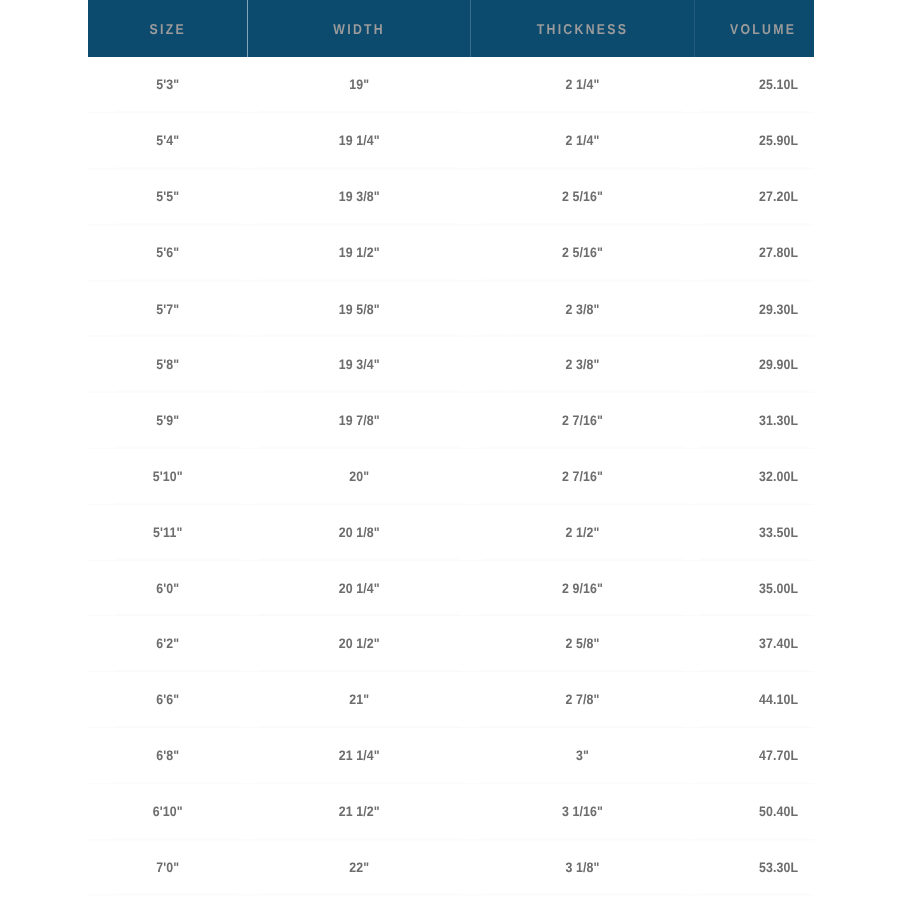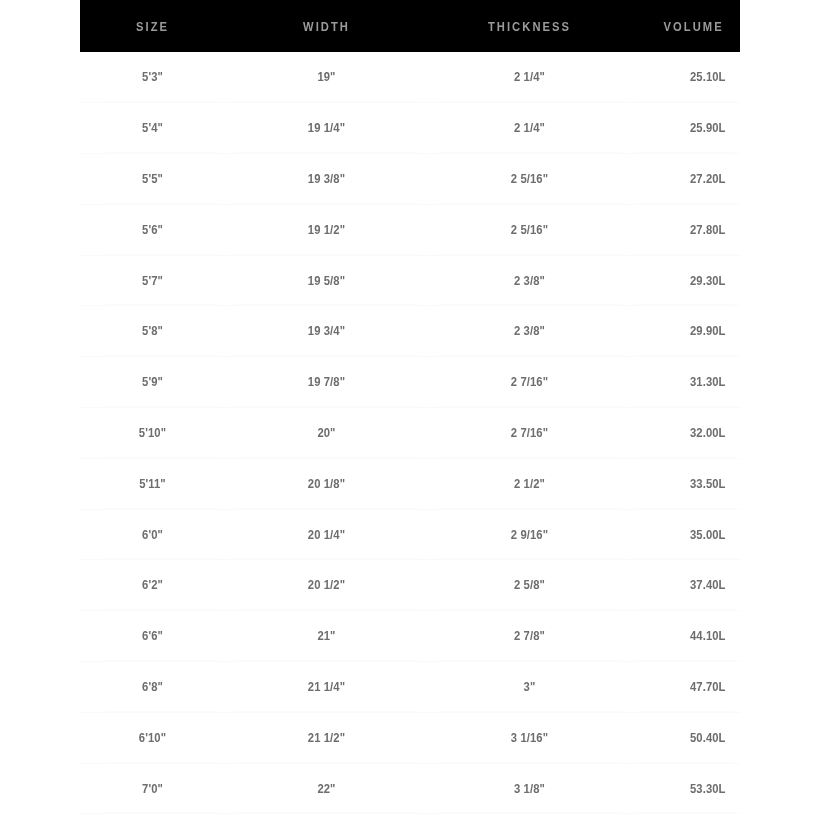--- a/index.html
+++ b/index.html
@@ -24,21 +24,21 @@
   }
 
   table.size-table {
     width: 660px;
     border-collapse: collapse;
     table-layout: fixed;
   }
 
   
   table.size-table thead tr {
-    background: #000000;
+    background: #0c4a6e;
   }
   table.size-table thead th {
     height: 52px;
     padding: 0;
     font-size: 13px;
     font-weight: 700;
     color: #9b9b9b;
     letter-spacing: 2.4px;
     text-transform: uppercase;
     font-family: "Liberation Sans Narrow", "Liberation Sans", sans-serif;

